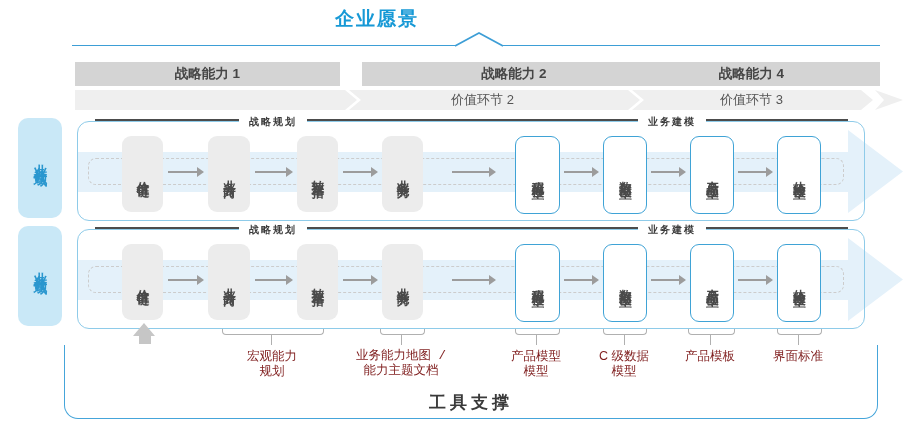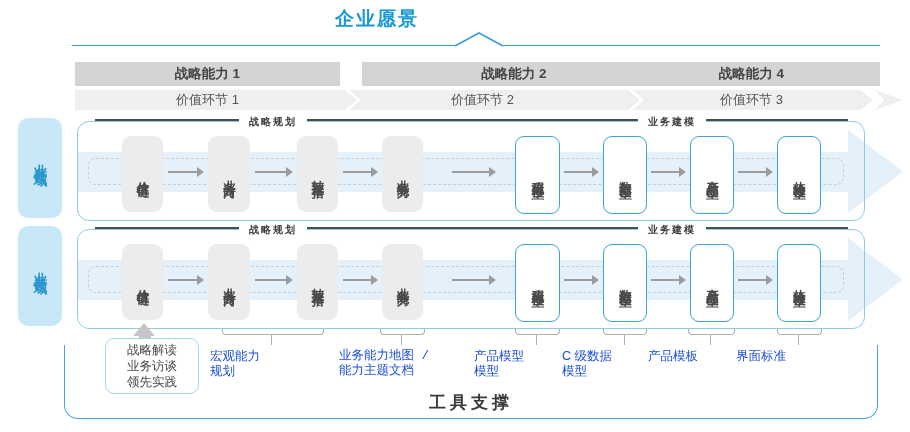--- a/index.html
+++ b/index.html
@@ -65,21 +65,21 @@
   .htext span{background:#ffffff;padding:0 10px;}
   
   .uphead{left:133px;top:323px;width:0;height:0;border-left:11px solid transparent;border-right:11px solid transparent;
           border-bottom:13px solid var(--soft_gray);z-index:8;}
   .upshaft{left:139px;top:335px;width:12px;height:9px;background:var(--soft_gray);z-index:8;}
   
   .btick{top:328px;height:6px;border-left:1.5px solid var(--bracket);border-right:1.5px solid var(--bracket);
          border-bottom:1.5px solid var(--bracket);border-radius:0 0 4px 4px;}
   .bstem{top:334px;width:0;height:11px;border-left:1.5px solid var(--bracket);}
   
-  .anote{top:349px;width:124px;font-size:12.5px;line-height:15px;color:#1d4ed8;white-space:pre-line;}
+  .anote{top:349px;width:124px;text-align:center;font-size:12.5px;line-height:15px;color:#7f1d1d;white-space:pre-line;}
   .inputbox{left:105px;top:338px;width:92px;height:54px;background:#ffffff;border:1.5px solid var(--input_border);
             border-radius:9px;display:flex;flex-direction:column;align-items:center;justify-content:center;z-index:9;
             font-size:12.5px;line-height:16px;color:#4a4a4a;}
   
   .footer{left:64px;top:345px;width:812px;height:73px;border:1.5px solid var(--footer_border);border-top:none;
           border-radius:0 0 14px 14px;}
   .footer-label{position:absolute;left:0;bottom:4px;width:100%;text-align:center;font-size:17px;font-weight:bold;
           color:#3a3a3a;letter-spacing:4px;}
 </style>
 </head>
@@ -97,21 +97,20 @@
   </svg>
 
   <div class="abs capbar" style="left:75px;width:265px;">战略能力 1</div>
   <div class="abs capbar" style="left:362px;width:304px;">战略能力 2</div>
   <div class="abs capbar" style="left:623px;width:257px;">战略能力 4</div>
 
   <div class="abs vseg seg-point" style="left:75px;width:282px;"></div>
   <div class="abs vseg seg-mid" style="left:349px;width:291px;"></div>
   <div class="abs vseg seg-mid" style="left:632px;width:241px;"></div>
   <div class="abs vseg seg-head" style="left:875px;width:28px;"></div>
-  <div class="abs vlabel" style="left:75px;width:265px;">价值环节 1</div>
   <div class="abs vlabel" style="left:355px;width:255px;">价值环节 2</div>
   <div class="abs vlabel" style="left:623px;width:257px;">价值环节 3</div>
 
   <div class="abs domain" style="top:118px;height:100px;">
     <span>业务领域 1</span>
   </div>
   <div class="abs domain" style="top:226px;height:100px;">
     <span>业务领域 2</span>
   </div>
 
@@ -199,25 +198,20 @@
   <div class="abs htext" style="left:213px;top:222px;width:120px;"><span>战略规划</span></div>
   <div class="abs htext" style="left:602px;top:222px;width:140px;"><span>业务建模</span></div>
 
   <div class="abs uphead"></div>
   <div class="abs upshaft"></div>
 
   <div class="abs footer">
     <div class="footer-label">工具支撑</div>
   </div>
 
-  <div class="abs inputbox">
-    <span>战略解读</span>
-    <span>业务访谈</span>
-    <span>领先实践</span>
-  </div>
 
   <div class="abs btick" style="left:222px;width:100px;"></div>
   <div class="abs bstem" style="left:271px;"></div>
   <div class="abs btick" style="left:380px;width:43px;"></div>
   <div class="abs bstem" style="left:401px;"></div>
   <div class="abs btick" style="left:515px;width:43px;"></div>
   <div class="abs bstem" style="left:536px;"></div>
   <div class="abs btick" style="left:603px;width:42px;"></div>
   <div class="abs bstem" style="left:624px;"></div>
   <div class="abs btick" style="left:688px;width:45px;"></div>

